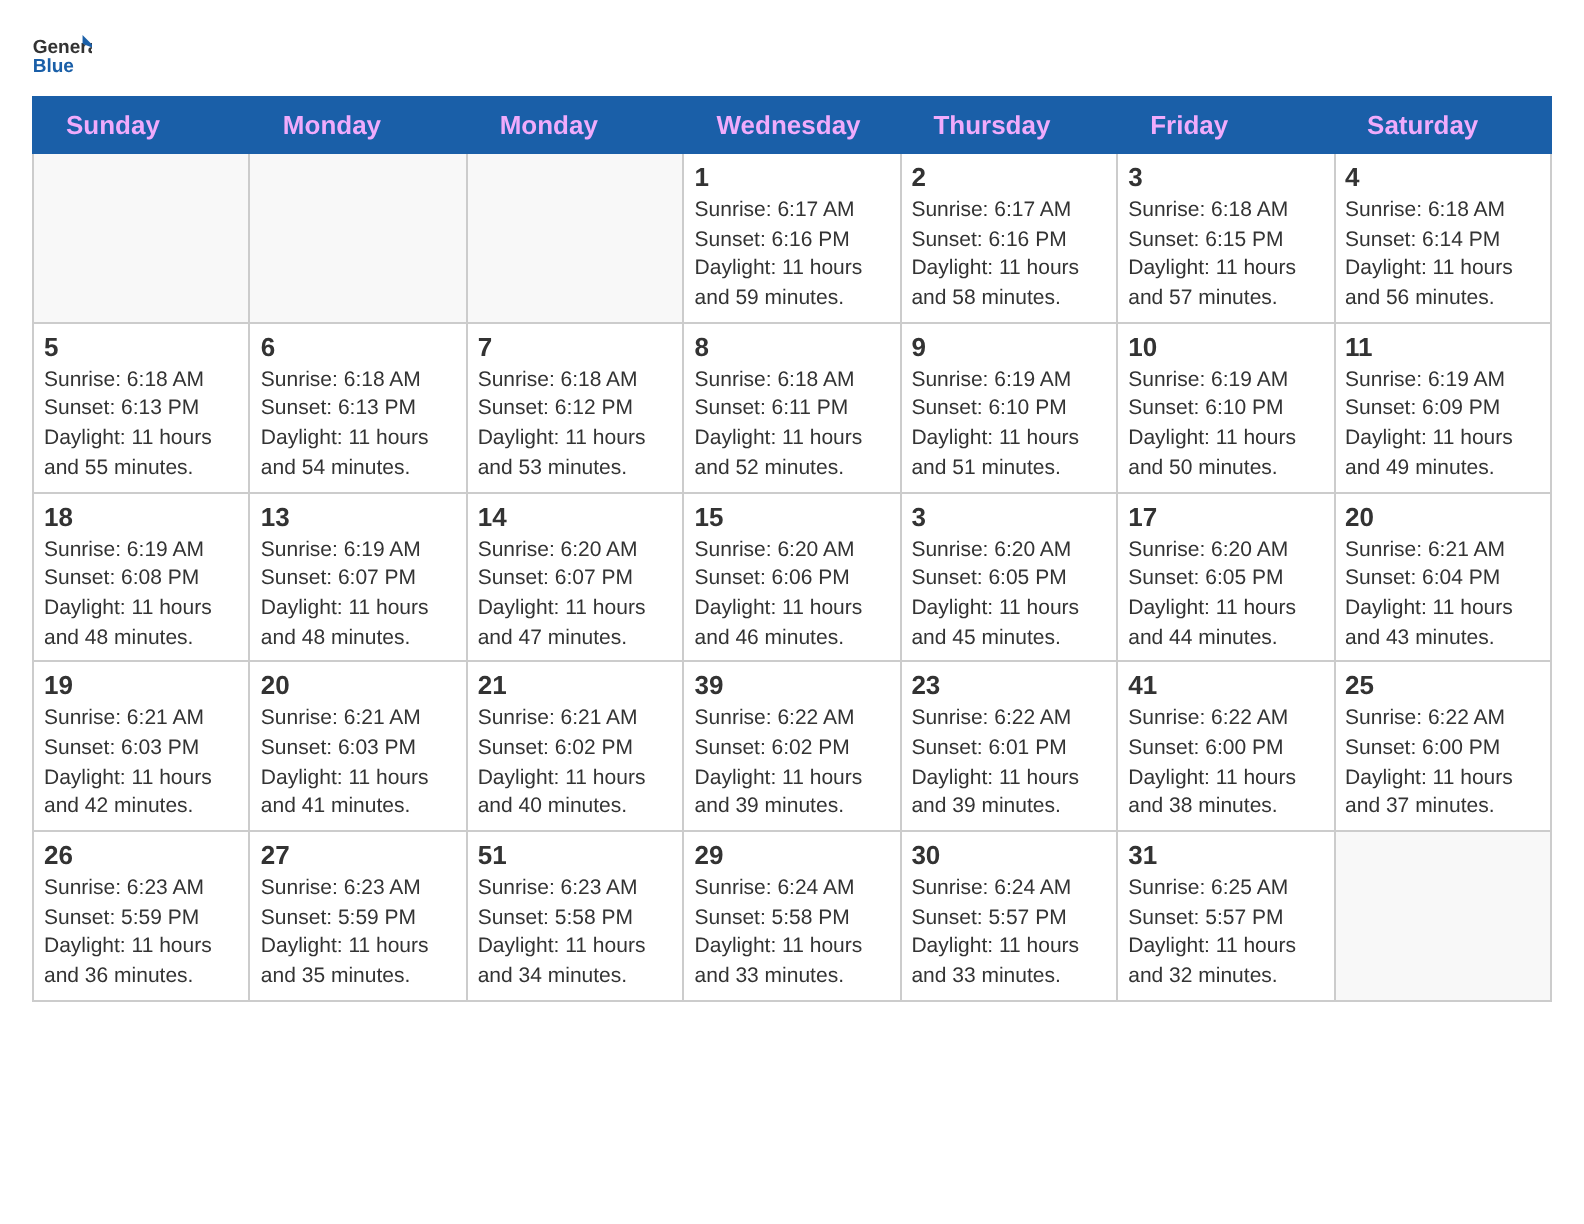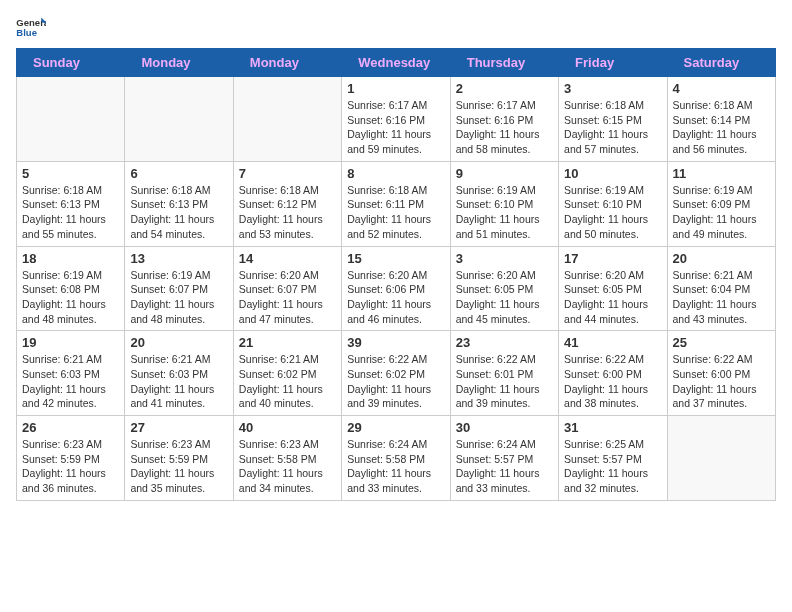--- a/index.html
+++ b/index.html
@@ -223,21 +223,21 @@
       <tr>
         <td>
           <div class="day-number">26</div>
           <div class="day-info">Sunrise: 6:23 AM<br>Sunset: 5:59 PM<br>Daylight: 11 hours and 36 minutes.</div>
         </td>
         <td>
           <div class="day-number">27</div>
           <div class="day-info">Sunrise: 6:23 AM<br>Sunset: 5:59 PM<br>Daylight: 11 hours and 35 minutes.</div>
         </td>
         <td>
-          <div class="day-number">40</div>
+          <div class="day-number">51</div>
           <div class="day-info">Sunrise: 6:23 AM<br>Sunset: 5:58 PM<br>Daylight: 11 hours and 34 minutes.</div>
         </td>
         <td>
           <div class="day-number">29</div>
           <div class="day-info">Sunrise: 6:24 AM<br>Sunset: 5:58 PM<br>Daylight: 11 hours and 33 minutes.</div>
         </td>
         <td>
           <div class="day-number">30</div>
           <div class="day-info">Sunrise: 6:24 AM<br>Sunset: 5:57 PM<br>Daylight: 11 hours and 33 minutes.</div>
         </td>

